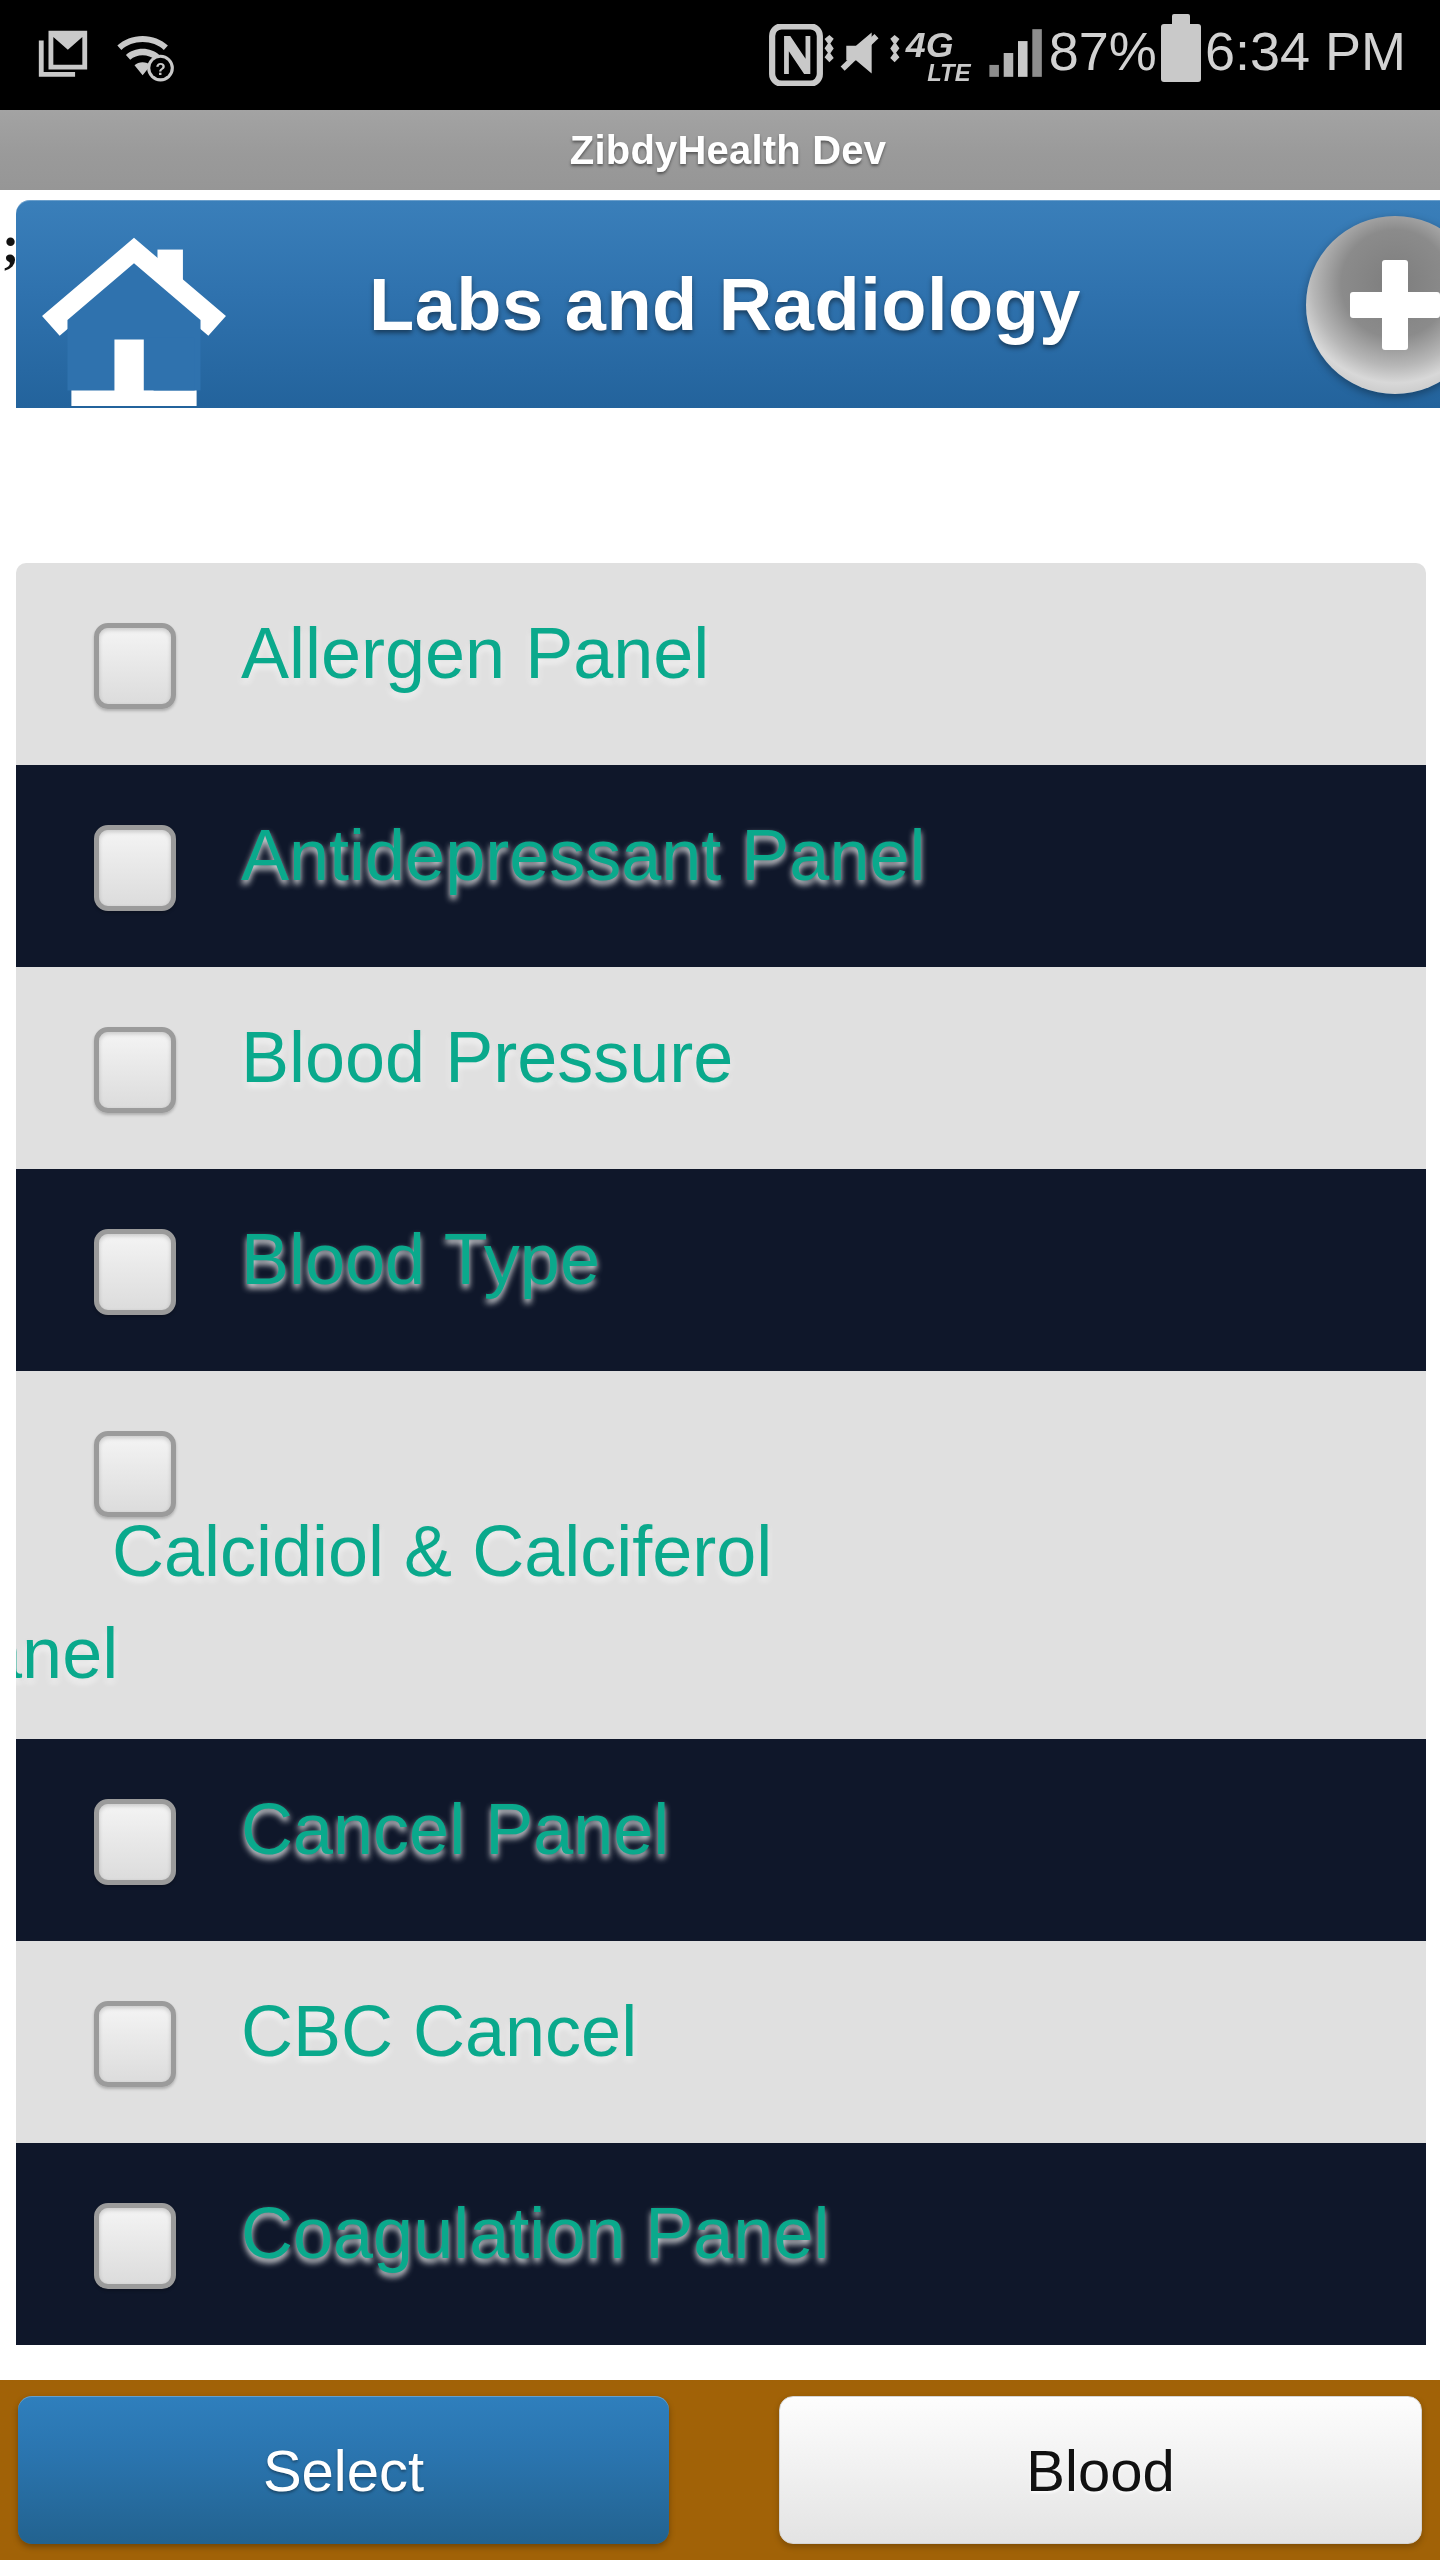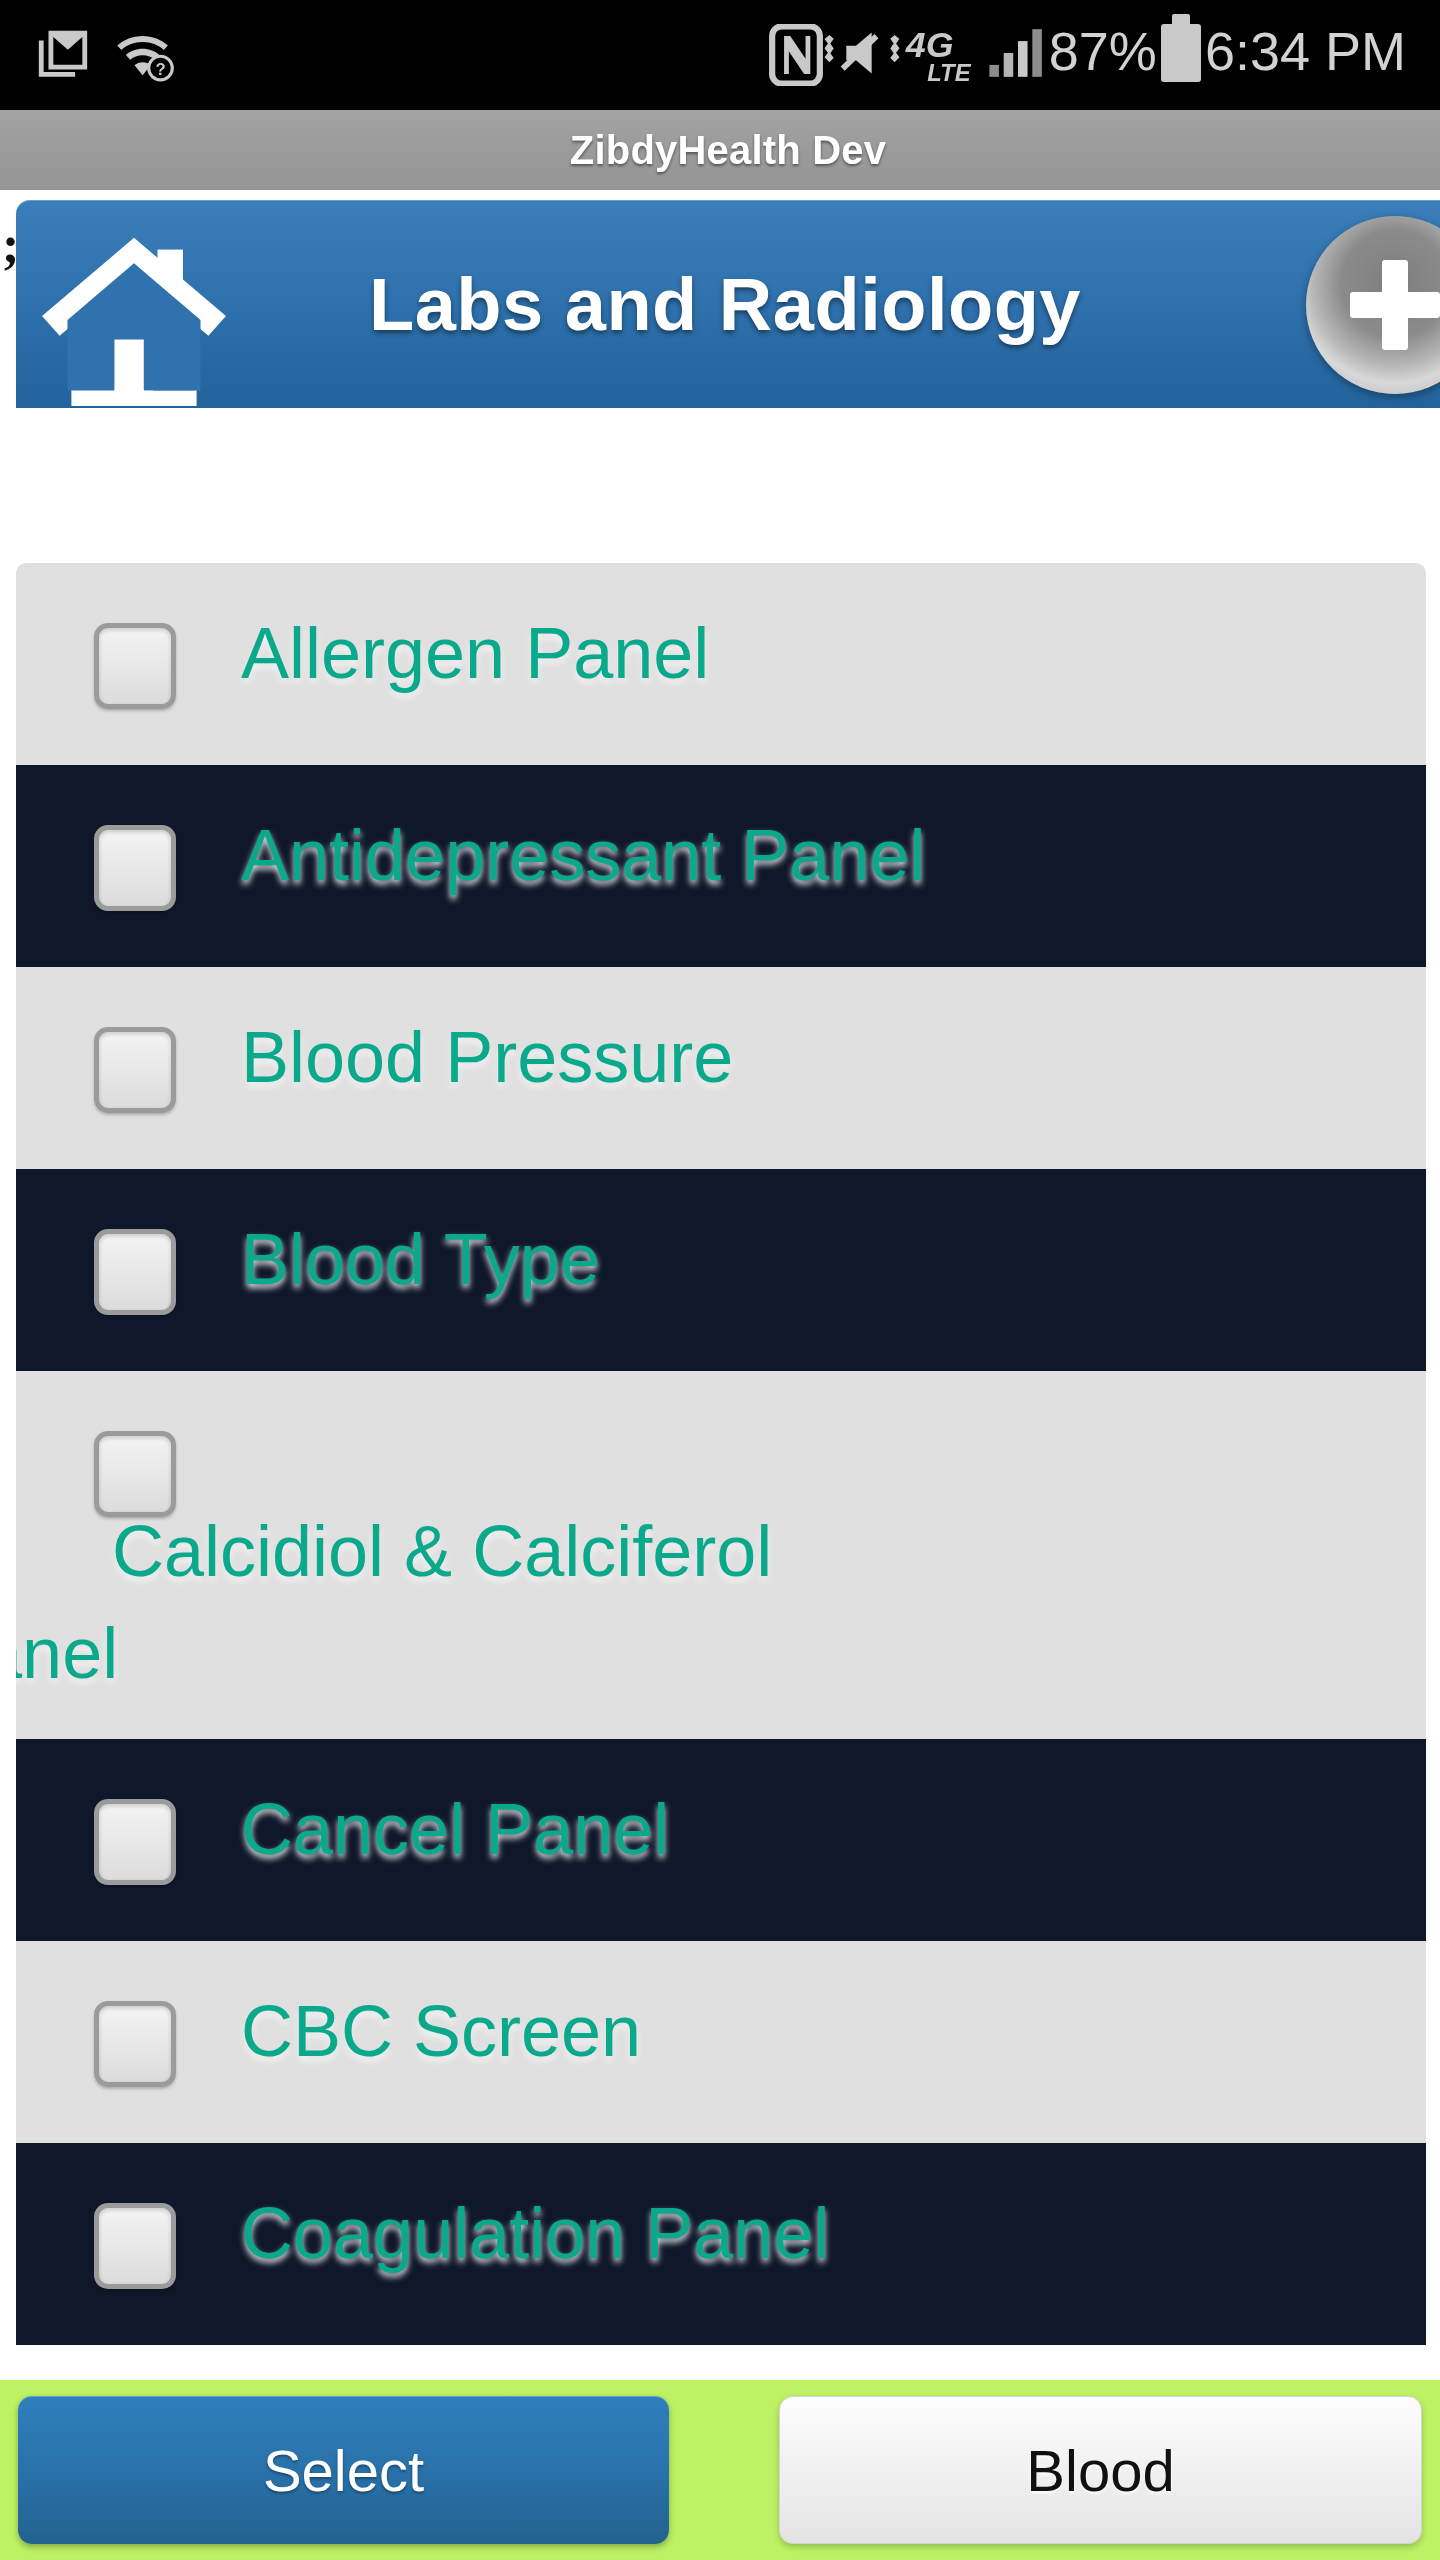--- a/index.html
+++ b/index.html
@@ -144,21 +144,21 @@
   .wrap-line2{
     display:block;
     margin-left:-170px;
     margin-top:10px;
   }
 
   
   .buttonbar{
     position:absolute; left:0; bottom:0;
     width:1440px; height:180px;
-    background:#bef264;
+    background:#a16207;
     display:flex; align-items:center;
     padding:0 18px; gap:110px;
   }
   .btn{
     height:148px; border:none; cursor:pointer;
     border-radius:14px;
     font-size:58px;
     font-family:"Liberation Sans", sans-serif;
     display:flex; align-items:center; justify-content:center;
   }
@@ -288,21 +288,21 @@
   <div class="row even">
     <div class="row-inner">
       <span class="cb"></span>
       <span class="row-label">Cancel Panel</span>
     </div>
   </div>
 
   <div class="row odd">
     <div class="row-inner">
       <span class="cb"></span>
-      <span class="row-label">CBC Screen</span>
+      <span class="row-label">CBC Cancel</span>
     </div>
   </div>
 
   <div class="row even">
     <div class="row-inner">
       <span class="cb"></span>
       <span class="row-label">Coagulation Panel</span>
     </div>
   </div>
 

